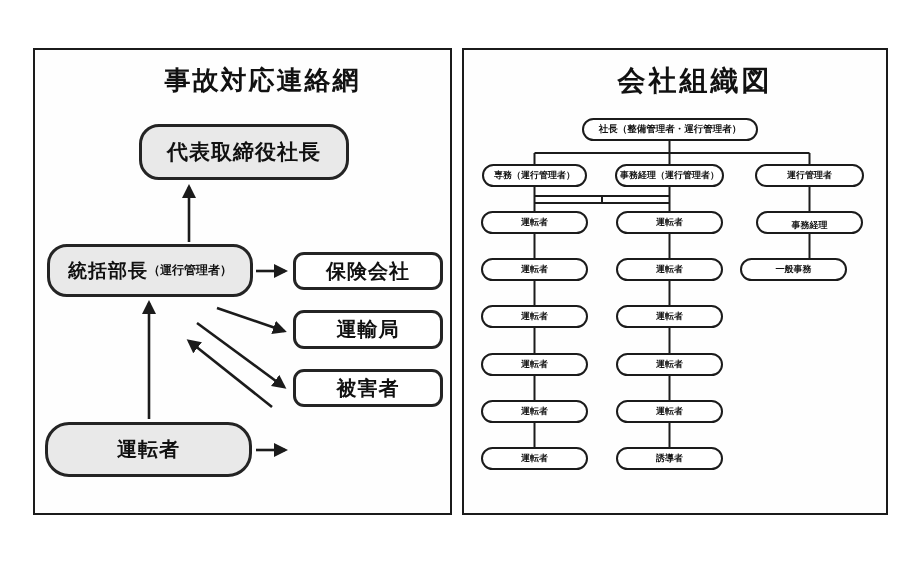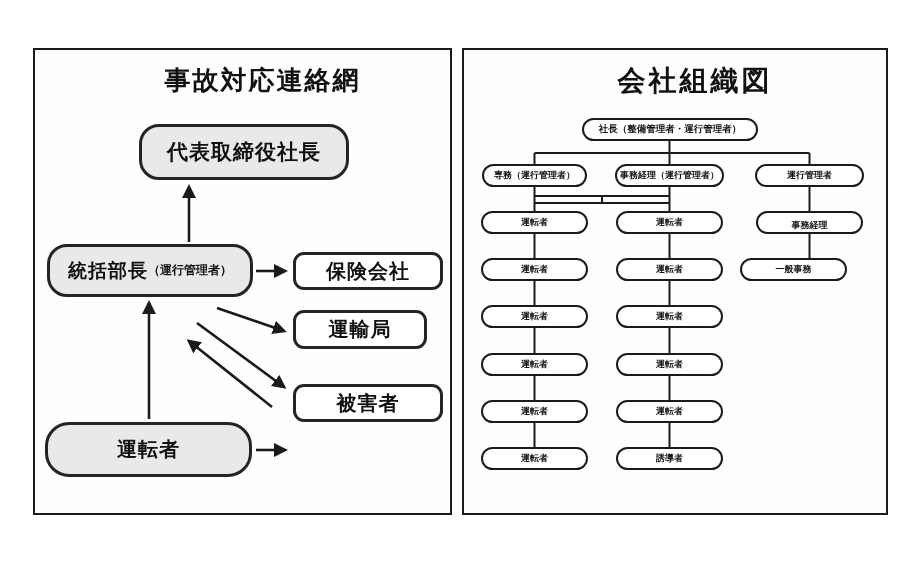--- a/index.html
+++ b/index.html
@@ -56,25 +56,25 @@
 
   <div class="node wbox main-label" style="left:258px;top:202px;width:150px;height:38px;">
     <span>保険会社</span>
   </div>
 
   <div class="node gbox" style="left:12px;top:194px;width:206px;height:53px;">
     <span class="main-label" style="font-size:19px;">統括部長</span>
       <span class="sub-label">（運行管理者）</span>
   </div>
 
-  <div class="node wbox main-label" style="left:258px;top:260px;width:134px;height:39px;">
+  <div class="node wbox main-label" style="left:258px;top:260px;width:150px;height:39px;">
     <span>運輸局</span>
   </div>
 
-  <div class="node wbox main-label" style="left:258px;top:334px;width:150px;height:38px;text-align:center;">
+  <div class="node wbox main-label" style="left:258px;top:319px;width:150px;height:38px;text-align:center;">
     <span>被害者</span>
   </div>
 
   <div class="node gbox main-label" style="left:10px;top:372px;width:207px;height:55px;border-radius:24px;">
     <span>運転者</span>
   </div>
 
 </div>
 
 <div class="panel" id="org-panel">

